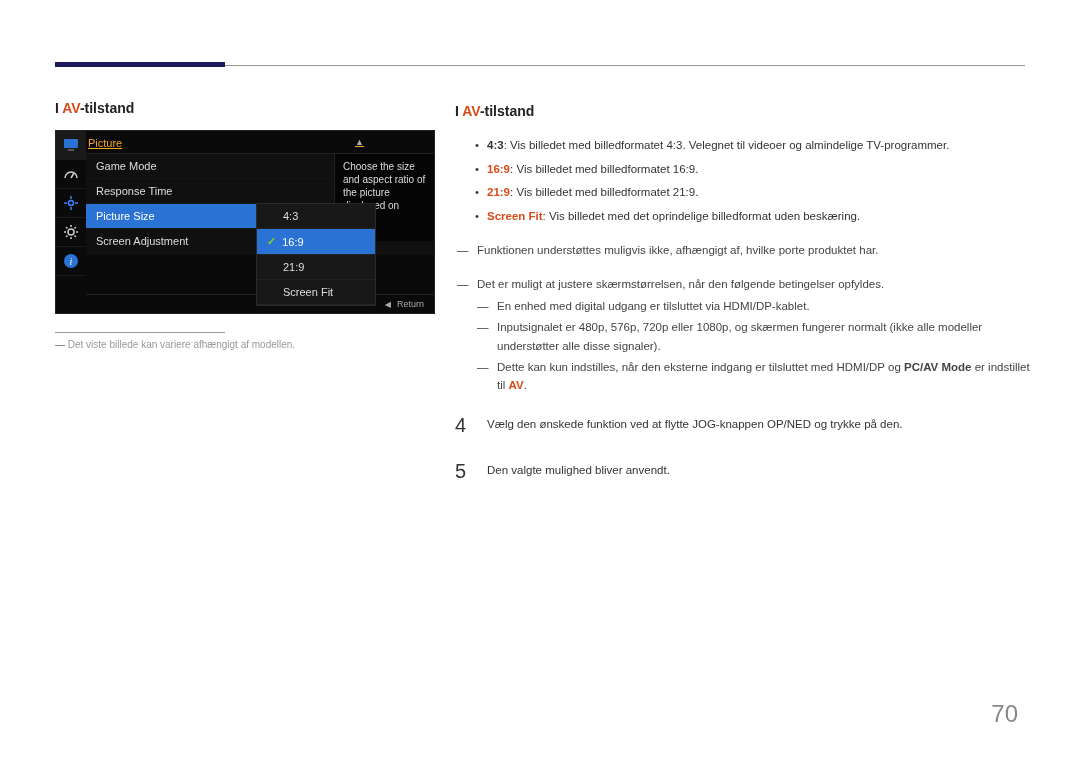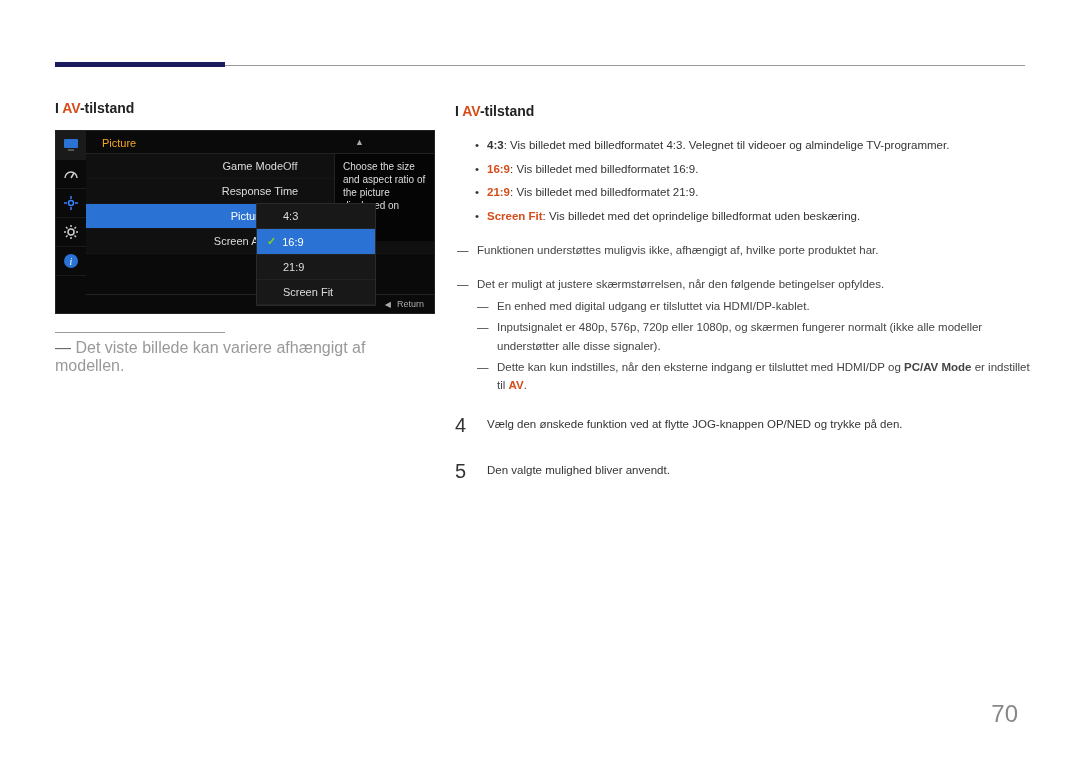--- a/index.html
+++ b/index.html
@@ -77,33 +77,34 @@
     display:flex;
     align-items:center;
     justify-content:center;
     font-size: 14px;
     color:#fff;
     border-bottom: 1px solid #1a1a1a;
   }
   .sbi.active { background:#1a1a1a; }
   .osd-main { flex:1; position:relative; }
   .osd-header {
-    padding: 6px 10px 4px 16px;
+    padding: 6px 10px 4px 2px;
     font-size: 11px;
     color: #f5a623;
     display:flex;
     justify-content:space-between;
     border-bottom:1px solid #222;
+    text-decoration:underline;
   }
   .osd-header .arrow { color:#aaa; font-size:9px; margin-right: 60px;}
   .osd-menurows { position:relative; }
   .osd-row {
     padding: 6px 10px;
     display:flex;
-    justify-content:center;
+    justify-content:space-between;
     border-bottom:1px solid #151515;
     background:#101010;
     font-size:11px;
     color:#ddd;
   }
   .osd-row.selected { background:#2a72d4; color:#fff; }
   .osd-row .val { color:#ccc; font-size:11px; }
   .osd-submenu {
     position:absolute;
     left: 170px;
@@ -148,21 +149,21 @@
     color:#aaa;
     background:#0a0a0a;
   }
   .footnote-sep {
     margin-top: 18px;
     width: 170px;
     border-top: 1px solid #999;
   }
   .footnote {
     margin-top: 6px;
-    font-size: 16px;
+    font-size: 10px;
     color: #999;
   }
   .footnote .dash { color:#666; }
   
   .bl { list-style:none; margin-left:20px; margin-bottom:8px; }
   .bl li { position:relative; padding-left:12px; margin-bottom:5px; }
   .bl li::before { content:"•"; position:absolute; left:0; top:0; }
   .bold { font-weight:bold; }
   .accent { color:#d54c1a; }
   .note { position:relative; padding-left:22px; margin-top:16px; margin-bottom:2px; color:#444; }

